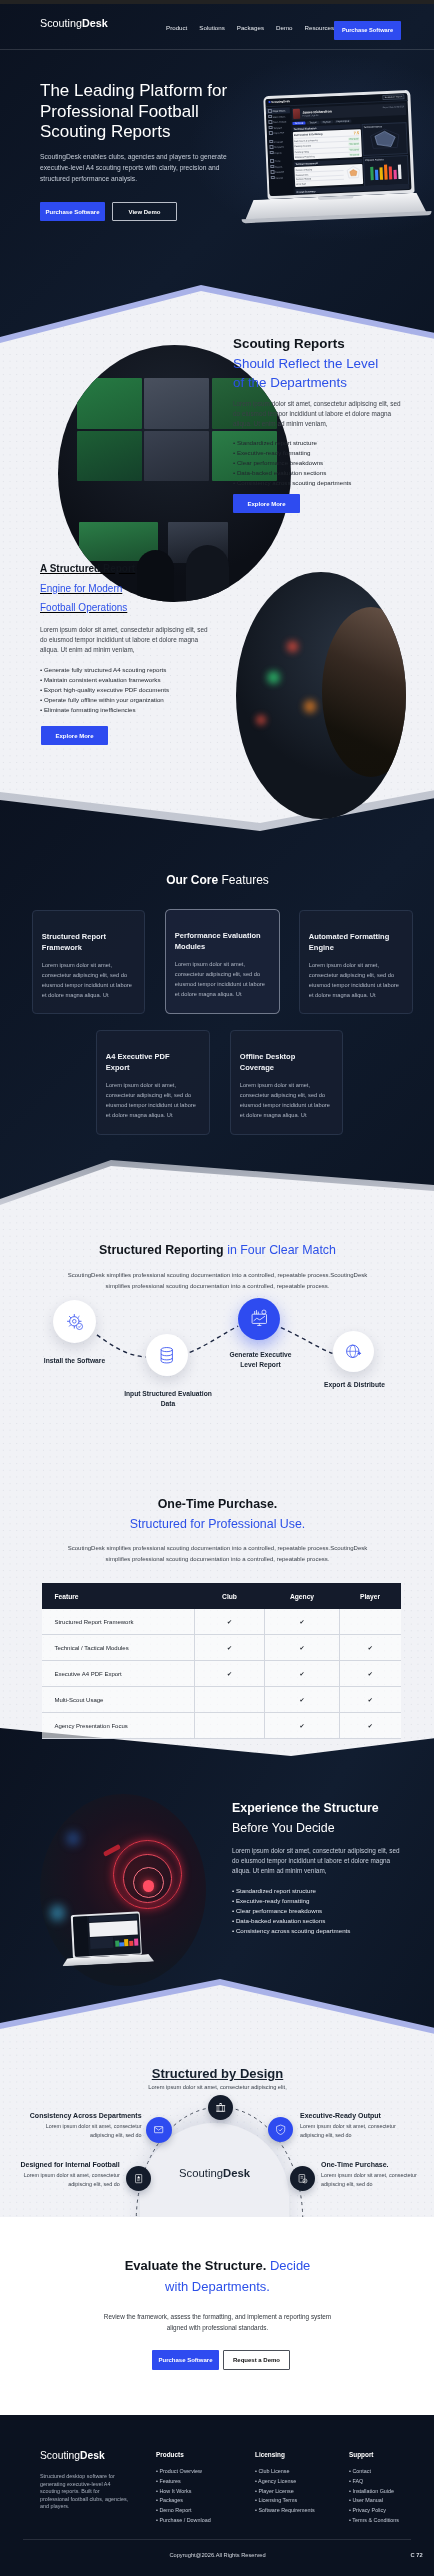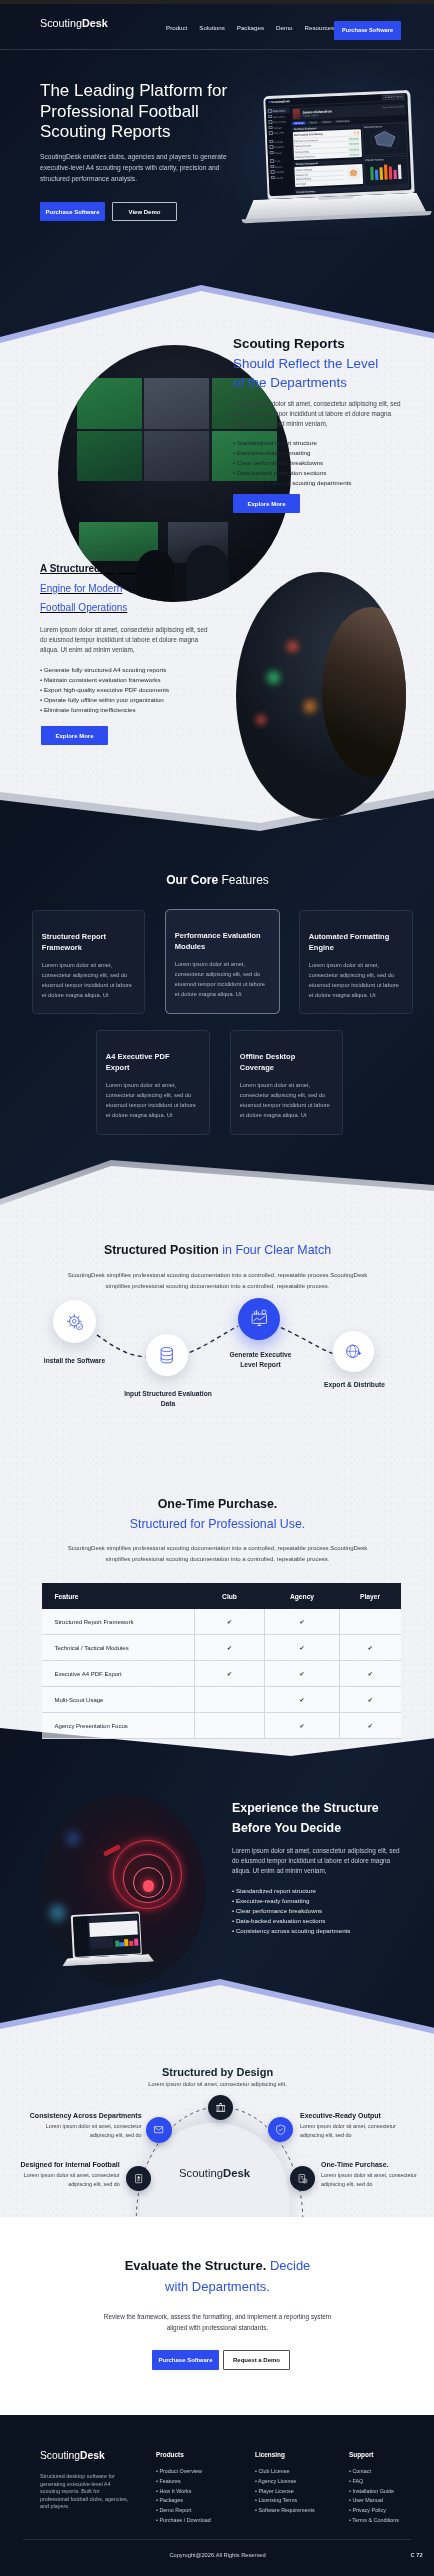--- a/index.html
+++ b/index.html
@@ -357,21 +357,21 @@
   <div class="abs z4 card" style="left:96px;top:1026px;width:114px;height:105px;">
     <h3><span>A4 Executive PDF</span><br><span>Export</span></h3>
     <p>Lorem ipsum dolor sit amet, consectetur adipiscing elit, sed do eiusmod tempor incididunt ut labore et dolore magna aliqua. Ut</p>
   </div>
   <div class="abs z4 card" style="left:230px;top:1026px;width:113px;height:105px;">
     <h3><span>Offline Desktop</span><br><span>Coverage</span></h3>
     <p>Lorem ipsum dolor sit amet, consectetur adipiscing elit, sed do eiusmod tempor incididunt ut labore et dolore magna aliqua. Ut</p>
   </div>
 
   <div class="abs z4" style="left:0;top:1239px;width:435px;text-align:center;font-size:12.4px;">
-    <span class="h-dark">Structured Position</span>
+    <span class="h-dark">Structured Reporting</span>
     <span> </span>
     <span class="h-blue" style="font-weight:400;">in Four Clear Match</span>
   </div>
   <div class="abs z4" style="left:0;top:1266px;width:435px;text-align:center;font-size:6px;line-height:10.8px;color:#3c424b;">
     <div>ScoutingDesk simplifies professional scouting documentation into a controlled, repeatable process.ScoutingDesk</div>
     <div>simplifies professional scouting documentation into a controlled, repeatable process.</div>
   </div>
   <svg class="abs z3" style="left:0;top:1273px;" width="435" height="155" viewBox="0 0 844 300">
     <path d="M 188 112 C 230 142, 250 152, 283 155" fill="none" stroke="#1c2640" stroke-width="2.6" stroke-dasharray="8 7"></path>
     <path d="M 368 146 C 410 128, 435 108, 462 95" fill="none" stroke="#1c2640" stroke-width="2.6" stroke-dasharray="8 7"></path>
@@ -511,33 +511,33 @@
               <div style="flex:1;height:70%;background:#ec4899;"></div>
             </div>
           </div>
         </div>
       </div>
     </div>
     <div style="width:92px;height:7.7px;background:linear-gradient(#f2f3f5,#c6c9cf);clip-path:polygon(6% 0,94% 0,100% 100%,0 100%);border-radius:1px;"></div>
   </div>
   <div class="abs z4" style="left:232px;top:1794px;font-size:12.4px;line-height:20px;color:#fff;">
     <div style="font-weight:700;">Experience the Structure</div>
-    <div style="font-weight:700;">Before You Decide</div>
+    <div style="font-weight:400;">Before You Decide</div>
   </div>
   <div class="abs z4" style="left:232px;top:1842px;width:171px;font-size:6.4px;line-height:10px;color:#c7cedb;">Lorem ipsum dolor sit amet, consectetur adipiscing elit, sed do eiusmod tempor incididunt ut labore et dolore magna aliqua. Ut enim ad minim veniam,</div>
   <ul class="abs z4 bullets lightTxt" style="left:232px;top:1882px;">
     <li>Standardized report structure</li>
     <li>Executive-ready formatting</li>
     <li>Clear performance breakdowns</li>
     <li>Data-backed evaluation sections</li>
     <li>Consistency across scouting departments</li>
   </ul>
 
   <div class="abs z4" style="left:0;top:2062px;width:435px;text-align:center;">
-    <div style="font-size:11px;font-weight:700;color:#15202d;">Structured by Design</div>
+    <div style="font-size:13px;font-weight:700;color:#15202d;text-decoration:underline;">Structured by Design</div>
     <div style="font-size:5.7px;color:#3a414b;margin-top:2.6px;">Lorem ipsum dolor sit amet, consectetur adipiscing elit,</div>
   </div>
   <svg class="abs z3" style="left:127px;top:2089px;" width="185" height="242" viewBox="0 0 360 470">
     <ellipse cx="180" cy="247" rx="162" ry="220" fill="none" stroke="#1f2736" stroke-width="1.8" stroke-dasharray="6 7" opacity="0.85"></ellipse>
   </svg>
   <div class="abs z3" style="left:140px;top:2119px;width:149px;height:129px;border-radius:75px 75px 0 0;background:#edeef3;box-shadow:0 -7.2px 17.5px rgba(120,130,160,.20);"></div>
   <div class="abs z4" style="left:140px;top:2163px;width:149px;text-align:center;font-size:11.3px;color:#1a2432;">
     <span style="font-weight:300;">Scouting</span><span style="font-weight:800;">Desk</span>
   </div>
   <div class="abs z4 node" style="left:208px;top:2091px;width:25px;height:25px;background:#141c2b;">

